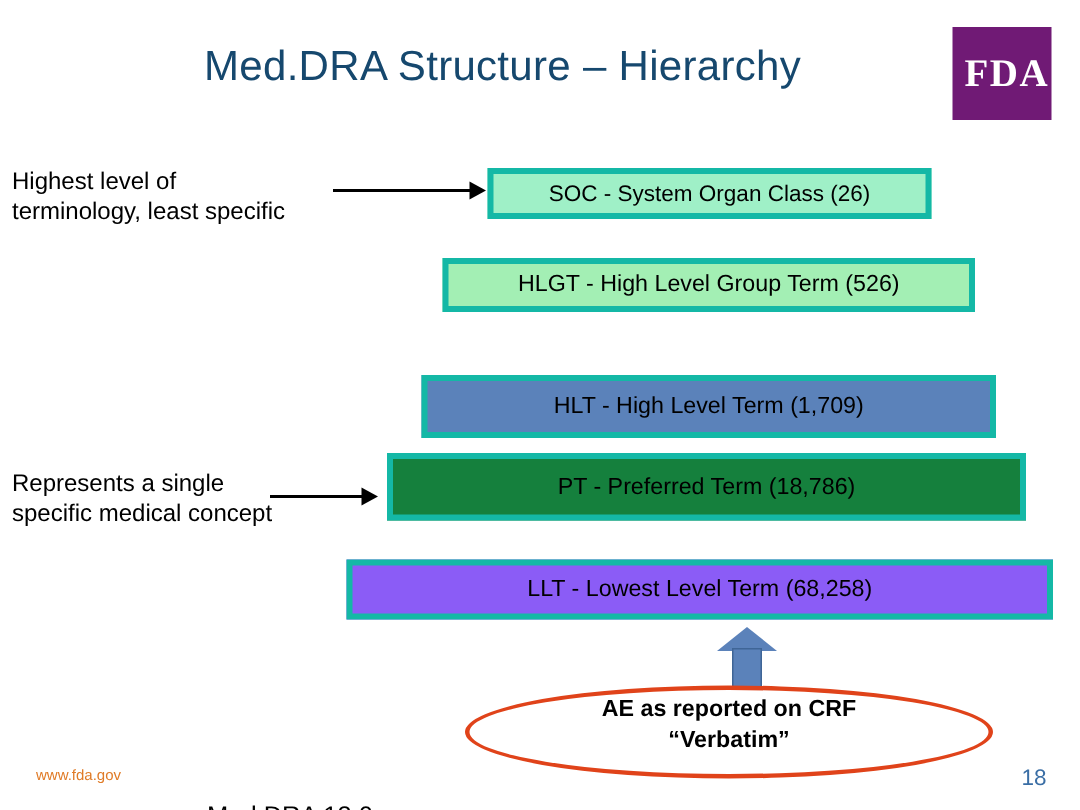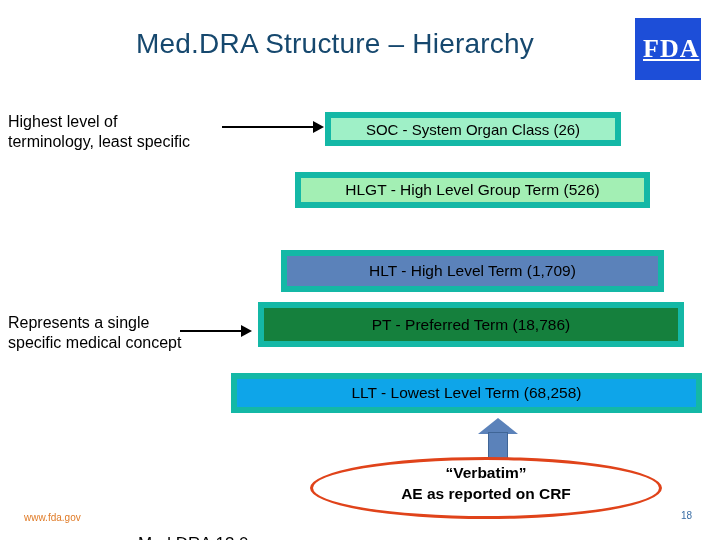--- a/index.html
+++ b/index.html
@@ -77,21 +77,21 @@
     width: 0; height: 0;
     border-top: 6px solid transparent;
     border-bottom: 6px solid transparent;
     border-left: 11px solid #000;
   }
 
   
   .box {
     position: absolute;
     box-sizing: border-box;
-    border: 6px solid #14b8a6;
+    border: 4px solid #14b8a6;
     font-size: 15.5px;
     color: #000000;
     display: flex;
     align-items: center;
     justify-content: center;
     text-align: center;
   }
   .box-soc {
     left: 325px; top: 112px; width: 296px; height: 34px;
     background: #a6f0c8;
@@ -180,58 +180,58 @@
   }
   .footer-center {
     position: absolute;
     left: 138px; top: 534px;
     font-size: 17px;
     color: #000;
   }
   .footer-page {
     position: absolute;
     left: 681px; top: 510px;
-    font-size: 10px;
+    font-size: 15px;
     color: #3a6ea5;
   }
 </style>
 </head>
 <body>
 
 <div class="slide">
 
   <div class="title">Med.DRA Structure – Hierarchy</div>
 
-  <div class="fda-logo" style="background: #1d4ed8; text-decoration: underline;">FDA</div>
+  <div class="fda-logo" style="background: #701a75;">FDA</div>
 
   <div class="annot annot-top">Highest level of
 terminology, least specific</div>
   <div class="arrow-line" style="left:222px; top:126px; width:92px;"></div>
   <div class="arrow-head" style="left:313px; top:121px;"></div>
 
   <div class="box box-soc" style="background: rgb(159, 240, 199);">SOC - System Organ Class (26)</div>
   <div class="box box-hlgt" style="background: rgb(163, 239, 180);">HLGT - High Level Group Term (526)</div>
   <div class="box box-hlt" style="background: rgb(91, 130, 186);">HLT - High Level Term (1,709)</div>
   <div class="notch"></div>
   <div class="box box-pt" style="background: #15803d;">PT - Preferred Term (18,786)</div>
-  <div class="box box-llt" style="background: #0ea5e9;">LLT - Lowest Level Term (68,258)</div>
+  <div class="box box-llt" style="background: #8b5cf6;">LLT - Lowest Level Term (68,258)</div>
 
   <div class="annot annot-mid">Represents a single
 specific medical concept</div>
   <div class="arrow-line" style="left:180px; top:330px; width:62px;"></div>
   <div class="arrow-head" style="left:241px; top:325px;"></div>
 
   <div class="up-arrow">
     <div class="head"></div>
     <div class="shaft"></div>
   </div>
 
   <div class="ellipse" style="border-color: rgb(224, 67, 26);"></div>
   <div class="ellipse-text">
+    <div>AE as reported on CRF</div>
     <div>“Verbatim”</div>
-    <div>AE as reported on CRF</div>
   </div>
 
   <div class="footer-url">www.fda.gov</div>
   <div class="footer-center">Med.DRA 13.0</div>
   <div class="footer-page">18</div>
 
 </div>
 
 </body></html>

